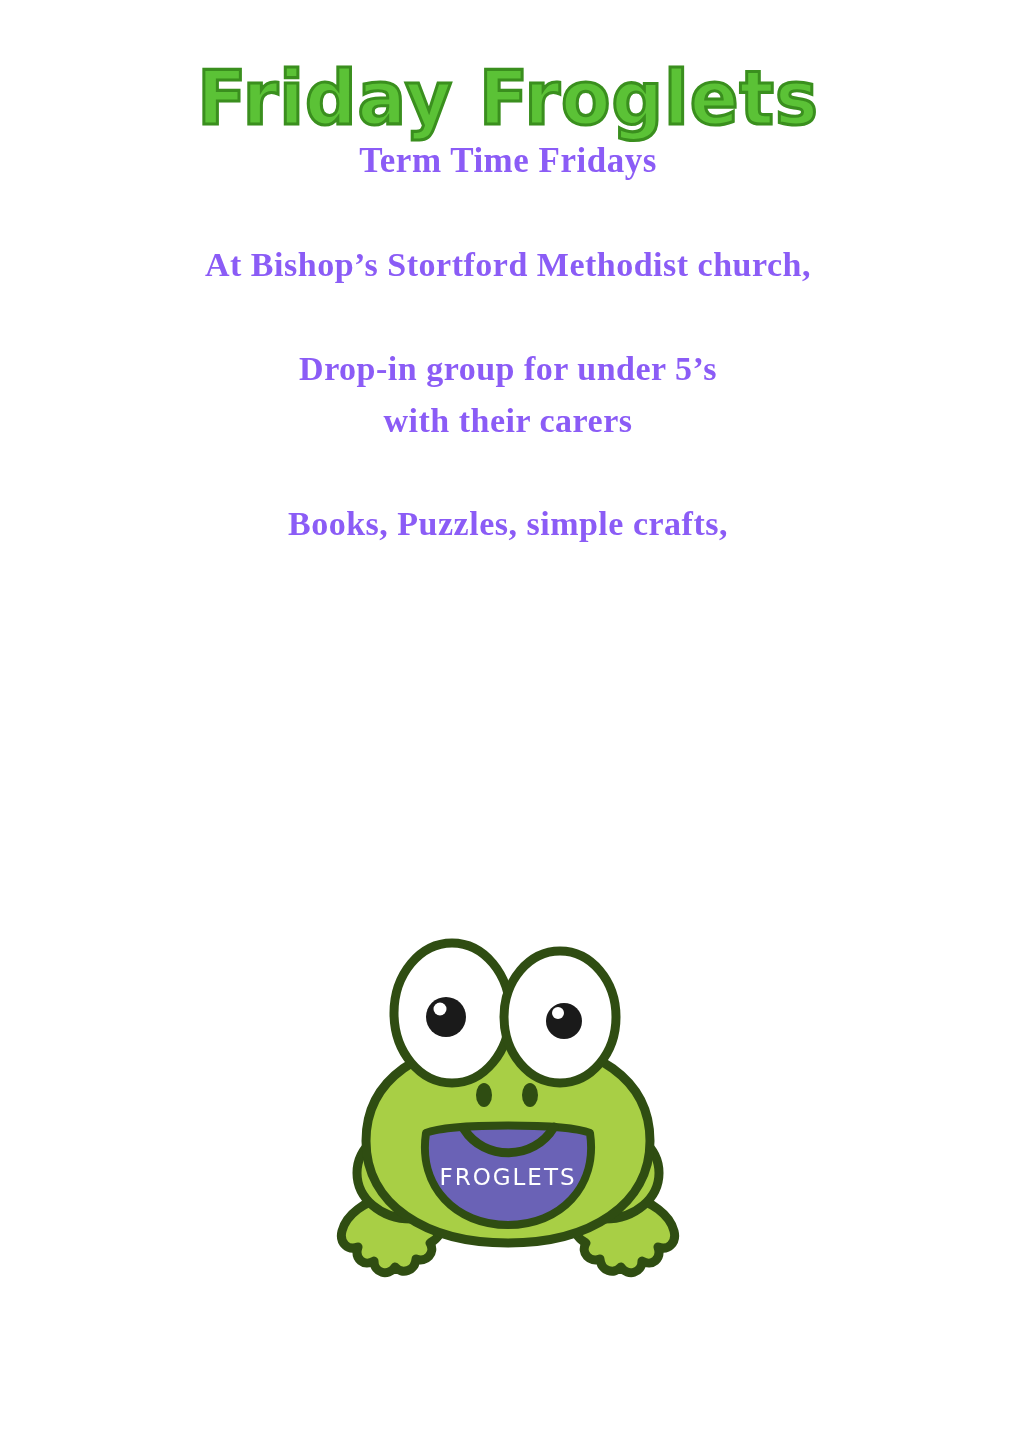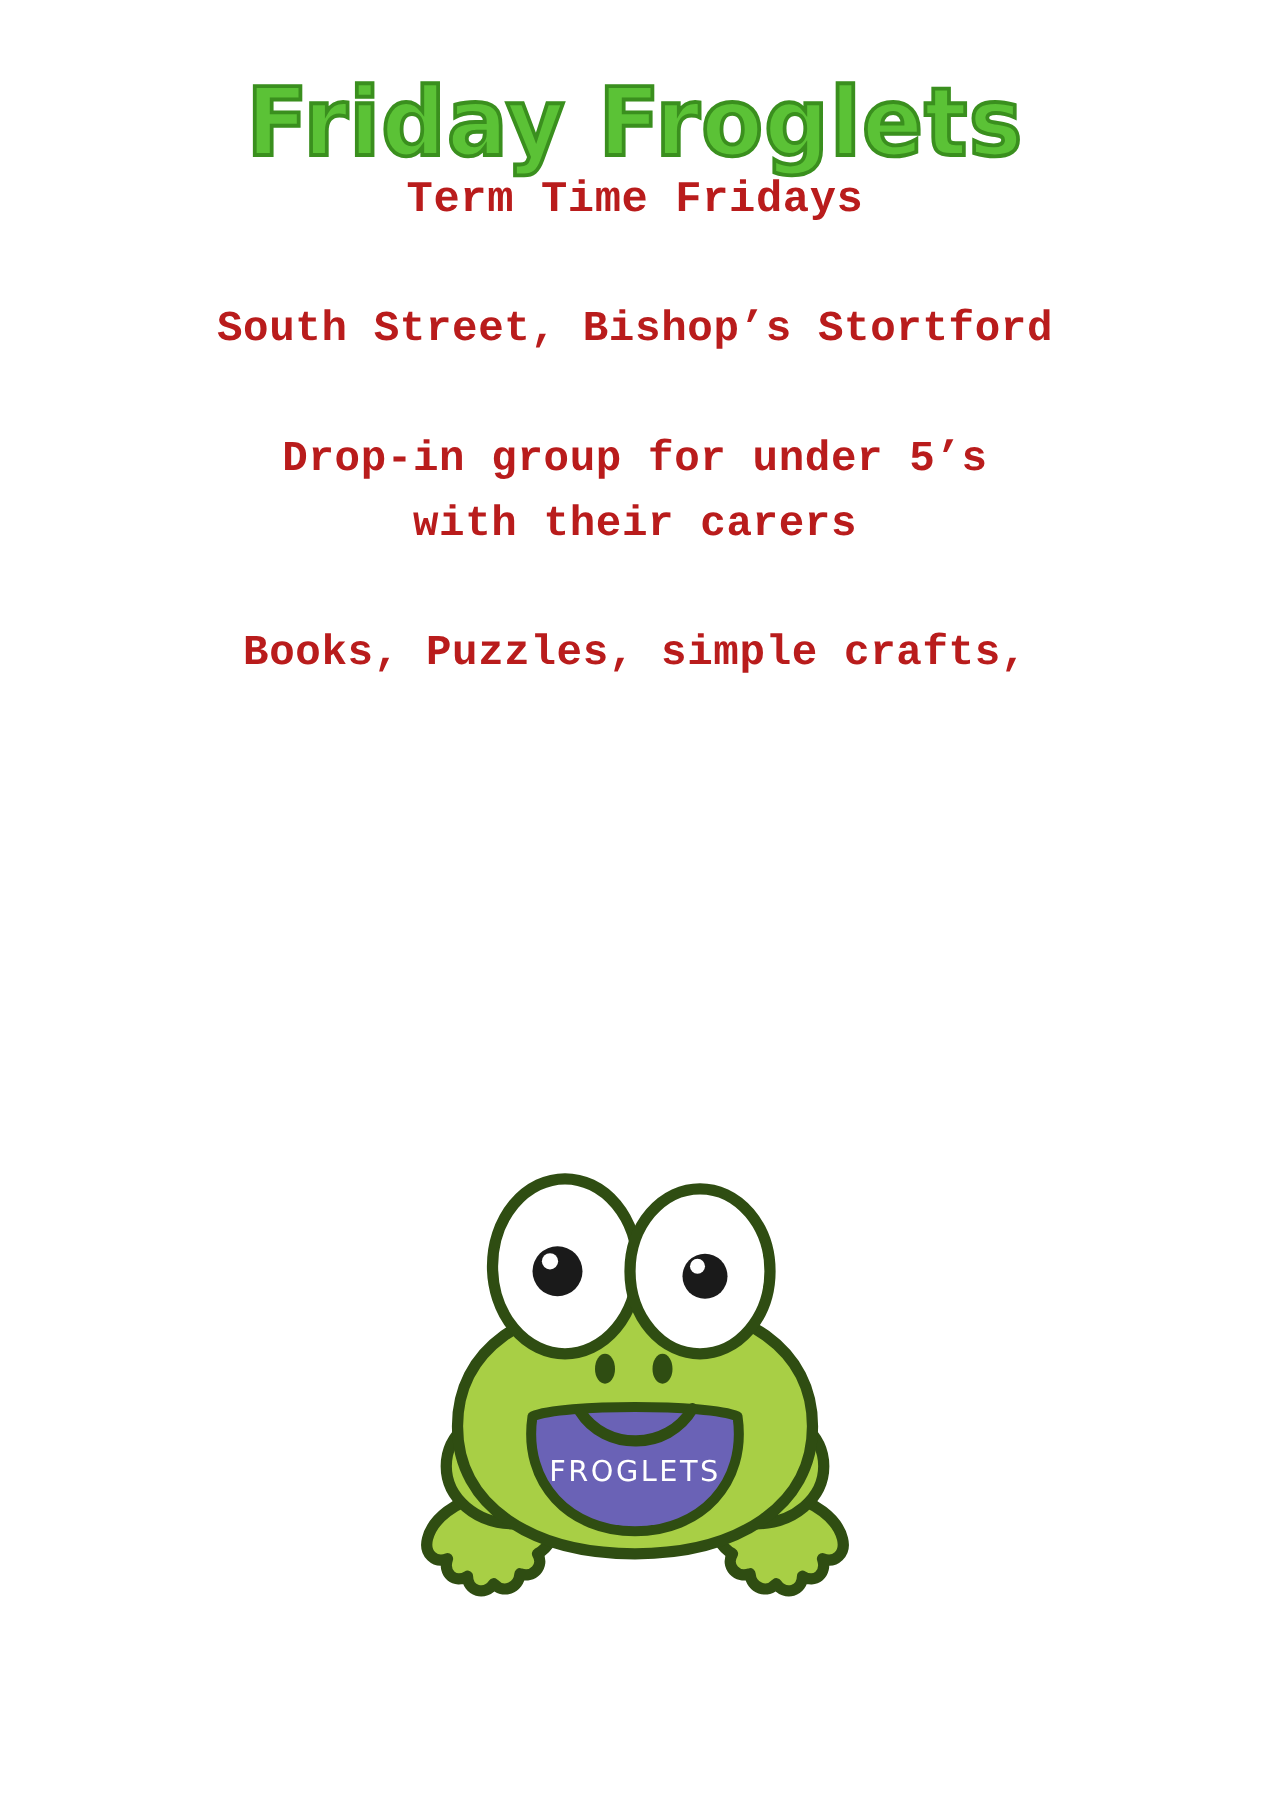--- a/index.html
+++ b/index.html
@@ -34,22 +34,22 @@
     letter-spacing: 1px;
     color: #5bc236;
     -webkit-text-stroke: 3px #3a8f1e;
     text-align: center;
     transform: scaleY(1.05);
   }
 
   .body-block {
     width: 860px;
     text-align: center;
-    color: #b91c1c;
-    font-family: Liberation Mono, monospace;
+    color: #8b5cf6;
+    font-family: Liberation Serif, serif;
     font-weight: bold;
     letter-spacing: 0.5px;
   }
 
   .line-lg {
     font-size: 35px;
     line-height: 1.52;
   }
 
   .line-md {
@@ -73,21 +73,21 @@
 
 <div class="poster">
 
   <div class="title">Friday Froglets</div>
 
   <div class="body-block">
     <div class="line-lg">Term Time Fridays</div>
 
     <div class="gap-md"></div>
 
-    <div class="line-md">South Street,  Bishop’s Stortford</div>
+    <div class="line-md">At Bishop’s Stortford Methodist church,</div>
 
     <div class="gap-md"></div>
 
     <div class="line-md">Drop-in group for under 5’s</div>
     <div class="line-md">with their carers</div>
 
     <div class="gap-md"></div>
 
     <div class="line-md">Books,  Puzzles,  simple crafts,</div>
   </div>

